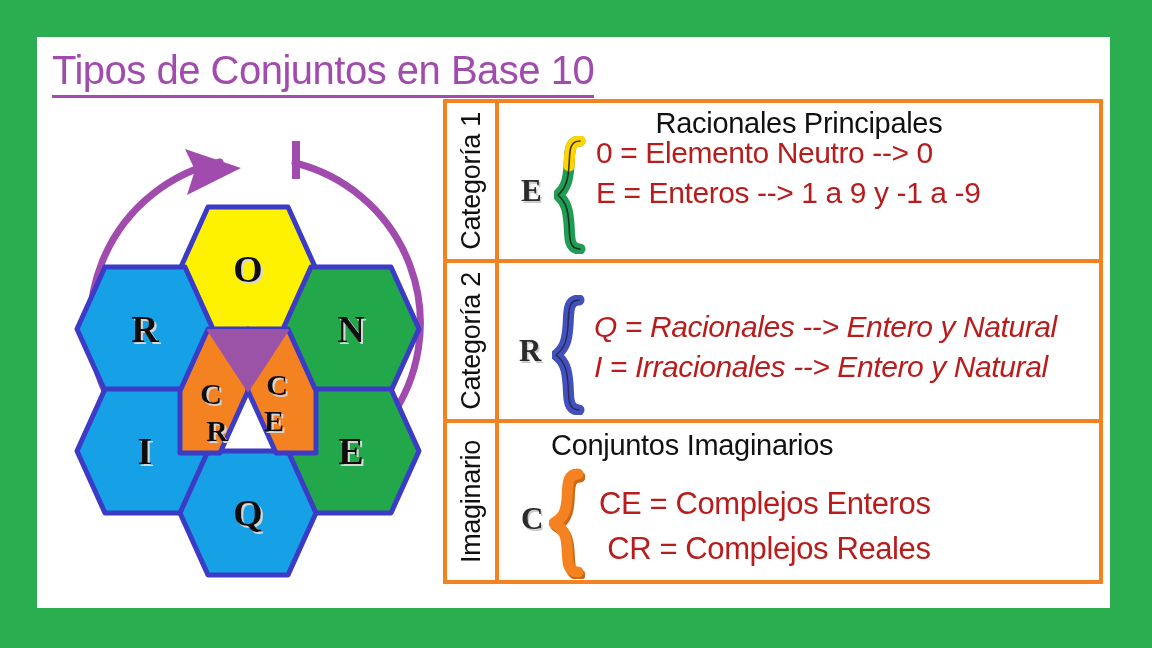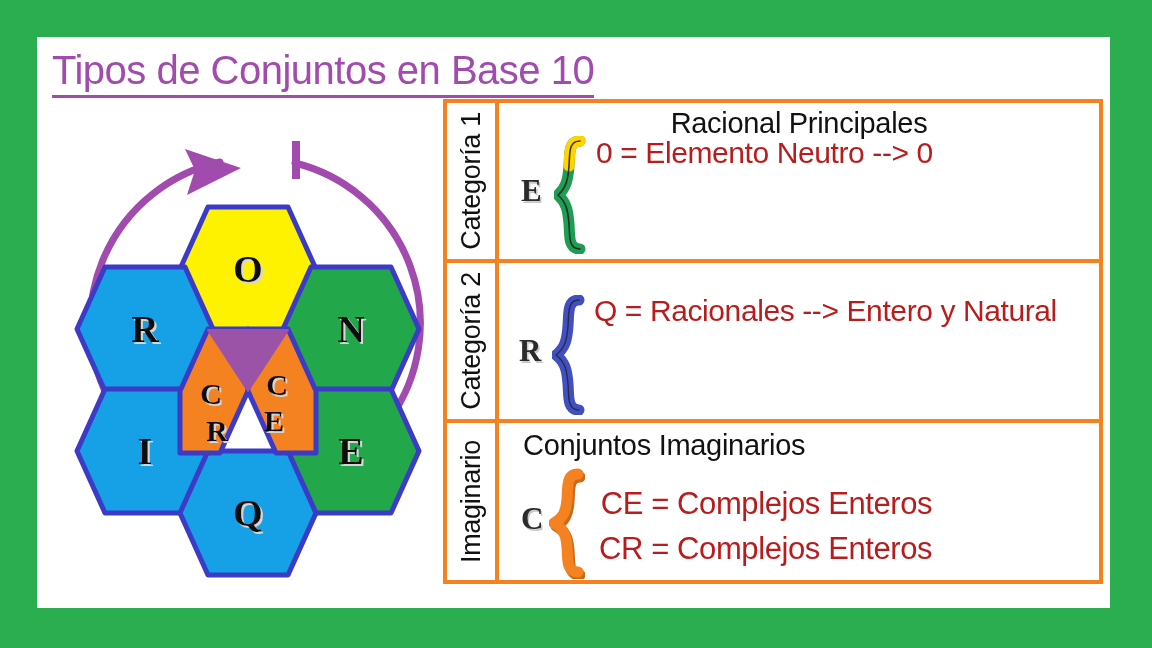--- a/index.html
+++ b/index.html
@@ -67,21 +67,21 @@
   }
 
   .rbody{flex:1 1 auto;position:relative;overflow:hidden;}
 
   .rhead{
     position:absolute;left:0;right:0;top:4px;
     text-align:center;
     font-size:29px;color:#111;
     letter-spacing:-0.3px;
   }
-  .r3 .rhead{text-align:left;padding-left:24px;top:6px;}
+  .r3 .rhead{text-align:left;padding-left:52px;top:6px;}
 
   .symbol{
     position:absolute;
     font-family:"Liberation Serif",serif;
     font-weight:bold;
     font-size:31px;
     color:#2b2b2b;
     text-shadow:1.5px 1.5px 0 #c9c9c9;
   }
   .r1 .symbol{left:22px;top:70px;}
@@ -94,21 +94,21 @@
   .r3 .brace{left:50px;top:44px;}
 
   .lines{
     position:absolute;
     font-size:30px;line-height:40px;
     color:#b91c1c;
     white-space:nowrap;
     letter-spacing:-0.4px;
   }
   .r1 .lines{left:97px;top:30px;}
-  .r2 .lines{left:95px;top:28px;}
+  .r2 .lines{left:95px;top:44px;font-style:italic;}
   .r3 .lines{left:100px;top:58px;font-size:31px;line-height:45px;text-align:right;}
 </style>
 </head>
 <body>
 
 <div id="stage">
 
   <div id="panel">
 
     <div id="title">Tipos de Conjuntos en Base 10</div>
@@ -163,69 +163,71 @@
       </svg>
     </div>
 
     <div id="table">
 
       <div class="trow r1">
         <div class="vlabel">
           <span>Categoría 1</span>
         </div>
         <div class="rbody">
-          <div class="rhead">Racional Principales</div>
+          <div class="rhead">Racionales Principales</div>
           <div class="symbol">E</div>
           <div class="brace">
             <svg width="34" height="118" viewBox="0 0 34 118" xmlns="http://www.w3.org/2000/svg">
               <path d="M26 5 C14 5 16 18 15 30 C14 44 12 52 4 59 C12 66 14 74 15 88 C16 100 14 113 26 113" fill="none" stroke="#1F9E53" stroke-width="11" stroke-linecap="round" stroke-linejoin="round"></path>
               <path d="M26 5 C14 5 16 18 15 30" fill="none" stroke="#FFD400" stroke-width="11" stroke-linecap="round" stroke-linejoin="round"></path>
               <path d="M26 5 C14 5 16 18 15 30 C14 44 12 52 4 59 C12 66 14 74 15 88 C16 100 14 113 26 113" fill="none" stroke="#1a1a1a" stroke-width="1.6" stroke-linecap="round" stroke-linejoin="round" opacity="0.85"></path>
             </svg>
           </div>
           <div class="lines">
             <div>0 = Elemento Neutro --&gt; 0</div>
+            <div>E = Enteros --&gt; 1 a 9 y -1 a -9</div>
           </div>
         </div>
       </div>
 
       <div class="trow r2">
         <div class="vlabel">
           <span>Categoría 2</span>
         </div>
         <div class="rbody">
           <div class="symbol">R</div>
           <div class="brace">
             <svg width="34" height="120" viewBox="0 0 34 120" xmlns="http://www.w3.org/2000/svg">
               <path d="M27 5 C15 5 17 19 16 31 C15 45 13 53 4 60 C13 67 15 75 16 89 C17 101 15 115 27 115" fill="none" stroke="#4150BE" stroke-width="11" stroke-linecap="round" stroke-linejoin="round"></path>
               <path d="M27 5 C15 5 17 19 16 31 C15 45 13 53 4 60 C13 67 15 75 16 89 C17 101 15 115 27 115" fill="none" stroke="#1a1a1a" stroke-width="1.4" stroke-linecap="round" stroke-linejoin="round" opacity="0.7"></path>
             </svg>
           </div>
           <div class="lines">
             <div>Q = Racionales --&gt; Entero y Natural</div>
+            <div>I = Irracionales --&gt; Entero y Natural</div>
           </div>
         </div>
       </div>
 
       <div class="trow r3">
         <div class="vlabel">
           <span>Imaginario</span>
         </div>
         <div class="rbody">
           <div class="rhead">Conjuntos Imaginarios</div>
           <div class="symbol">C</div>
           <div class="brace">
             <svg width="36" height="112" viewBox="0 0 36 112" xmlns="http://www.w3.org/2000/svg">
               <path d="M29 7 C17 7 19 20 18 32 C17 45 14 51 5 56 C14 61 17 67 18 80 C19 92 17 105 29 105" fill="none" stroke="#c96a18" stroke-width="11" stroke-linecap="round" stroke-linejoin="round" transform="translate(2,3)"></path>
               <path d="M29 7 C17 7 19 20 18 32 C17 45 14 51 5 56 C14 61 17 67 18 80 C19 92 17 105 29 105" fill="none" stroke="#F58220" stroke-width="11" stroke-linecap="round" stroke-linejoin="round"></path>
             </svg>
           </div>
           <div class="lines">
             <div>CE = Complejos Enteros</div>
-            <div>CR = Complejos  Enteros</div>
+            <div>CR = Complejos  Reales</div>
           </div>
         </div>
       </div>
 
     </div>
 
   </div>
 </div>
 
 </body></html>

